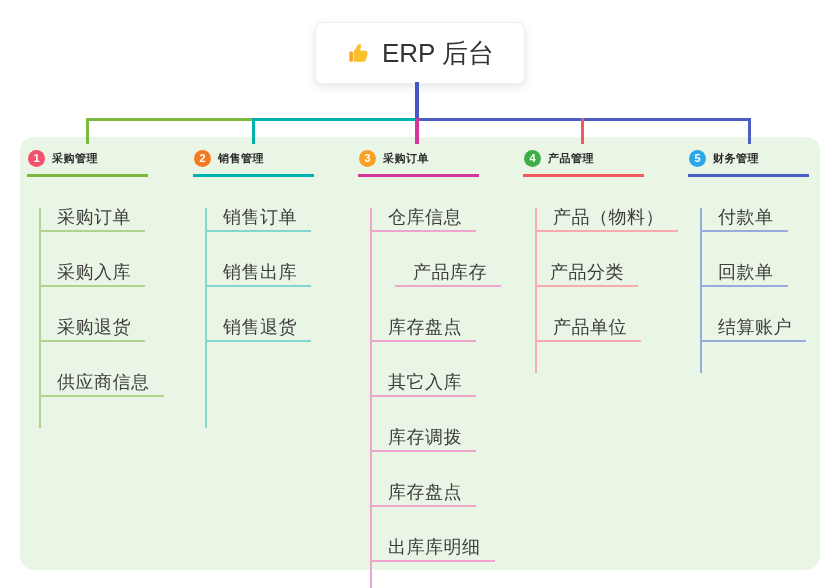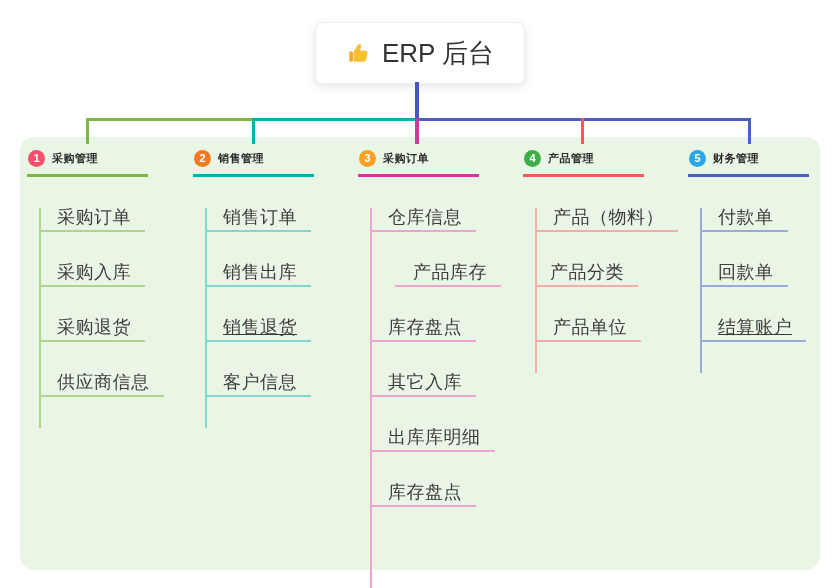--- a/index.html
+++ b/index.html
@@ -61,37 +61,37 @@
       </div>
       <div class="branch" style="left: 193px;">
         <div class="btitle" style="border-color: rgb(0, 179, 174);">
           <span class="badge" style="background: rgb(245, 122, 31);">2</span>
           <span class="blabel">销售管理</span>
         </div>
         <div class="kids">
           <div class="trunk" style="background: rgb(130, 216, 208); height: 220px;"></div>
           <div class="kid" style="border-color: rgb(130, 216, 208);">销售订单</div>
           <div class="kid" style="border-color: rgb(130, 216, 208);">销售出库</div>
-          <div class="kid" style="border-color: rgb(130, 216, 208); text-decoration: underline;">销售退货</div>
-          <div class="kid" style="border-color: rgb(130, 216, 208);">客户信息</div>
+          <div class="kid" style="border-color: rgb(130, 216, 208);">销售退货</div>
         </div>
       </div>
       <div class="branch" style="left: 358px;">
         <div class="btitle" style="border-color: rgb(214, 53, 156);">
           <span class="badge" style="background: rgb(249, 161, 35);">3</span>
           <span class="blabel">采购订单</span>
         </div>
         <div class="kids">
           <div class="trunk" style="background: rgb(242, 163, 205); height: 385px;"></div>
           <div class="kid" style="border-color: rgb(242, 163, 205);">仓库信息</div>
           <div class="kid" style="border-color: rgb(242, 163, 205); margin-left: 37px;">产品库存</div>
           <div class="kid" style="border-color: rgb(242, 163, 205);">库存盘点</div>
           <div class="kid" style="border-color: rgb(242, 163, 205);">其它入库</div>
+          <div class="kid" style="border-color: rgb(242, 163, 205);">库存调拨</div>
+          <div class="kid" style="border-color: rgb(242, 163, 205);">库存盘点</div>
           <div class="kid" style="border-color: rgb(242, 163, 205);">出库库明细</div>
-          <div class="kid" style="border-color: rgb(242, 163, 205);">库存盘点</div>
         </div>
       </div>
       <div class="branch" style="left: 523px;">
         <div class="btitle" style="border-color: rgb(242, 90, 90);">
           <span class="badge" style="background: rgb(63, 174, 73);">4</span>
           <span class="blabel">产品管理</span>
         </div>
         <div class="kids">
           <div class="trunk" style="background: rgb(247, 171, 171); height: 165px;"></div>
           <div class="kid" style="border-color: rgb(247, 171, 171);">产品（物料）</div>
@@ -101,17 +101,17 @@
       </div>
       <div class="branch" style="left: 688px;">
         <div class="btitle" style="border-color: rgb(74, 94, 197);">
           <span class="badge" style="background: rgb(43, 166, 232);">5</span>
           <span class="blabel">财务管理</span>
         </div>
         <div class="kids">
           <div class="trunk" style="background: rgb(151, 171, 220); height: 165px;"></div>
           <div class="kid" style="border-color: rgb(151, 171, 220);">付款单</div>
           <div class="kid" style="border-color: rgb(151, 171, 220);">回款单</div>
-          <div class="kid" style="border-color: rgb(151, 171, 220); text-decoration: underline;">结算账户</div>
+          <div class="kid" style="border-color: rgb(151, 171, 220);">结算账户</div>
         </div>
       </div>
     </div>
 </div>
 
 </body></html>

